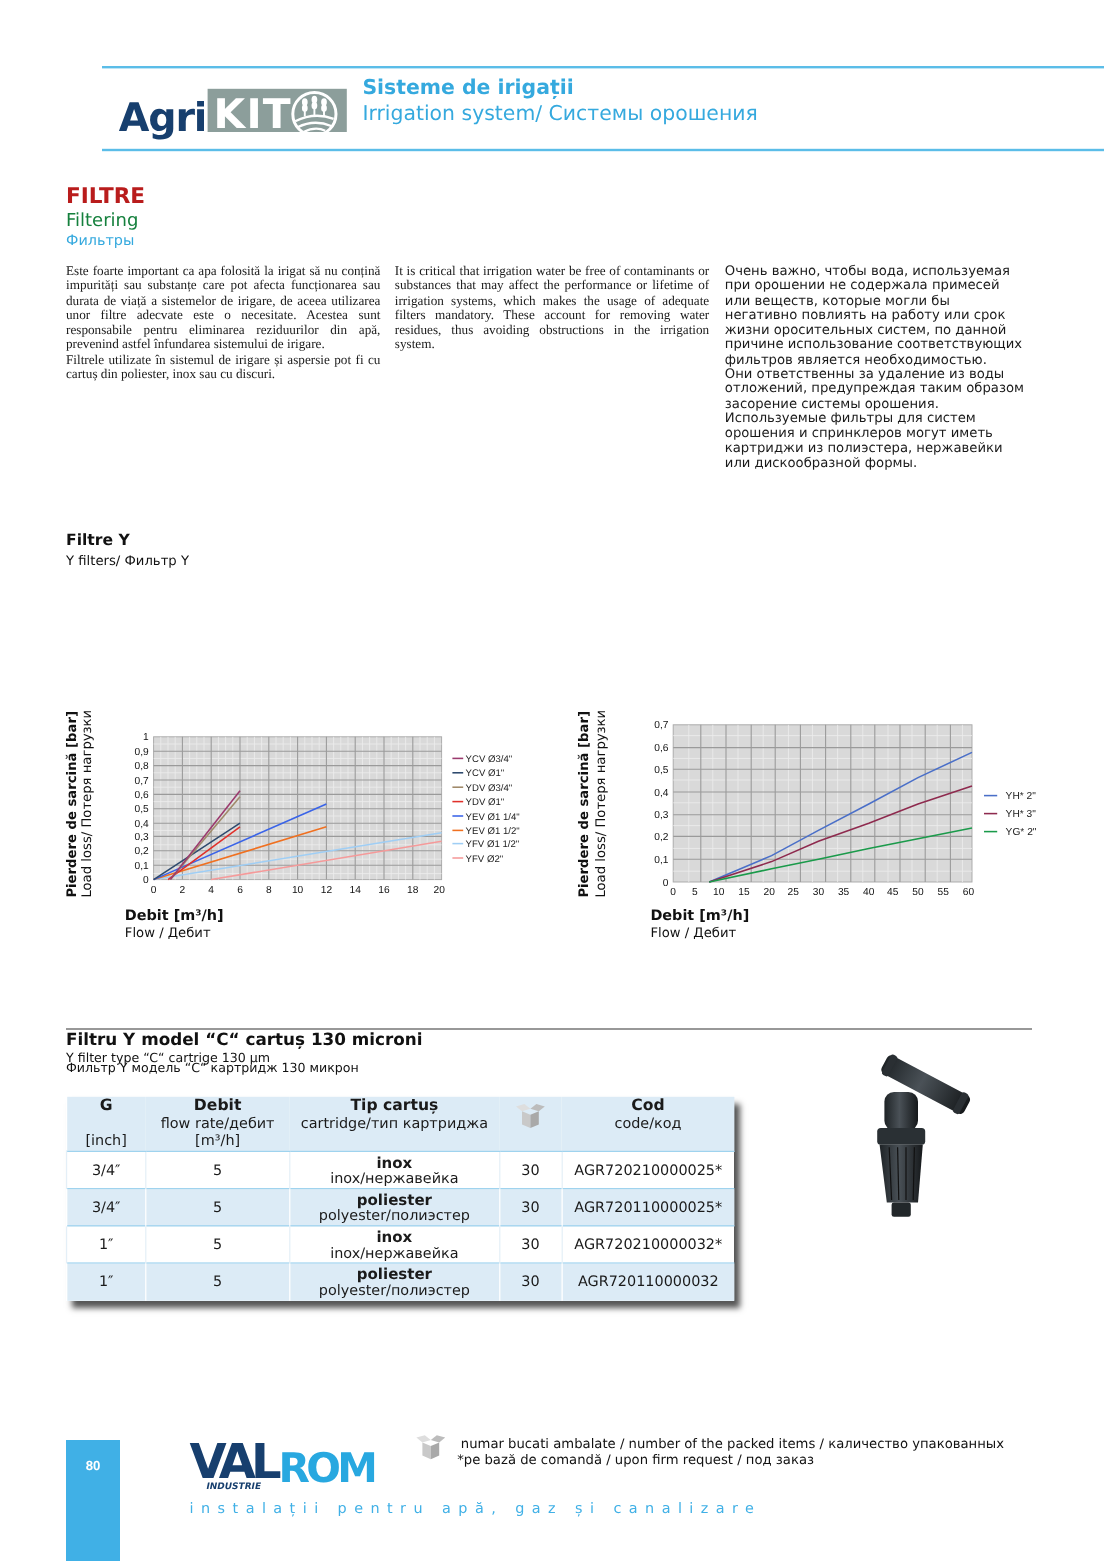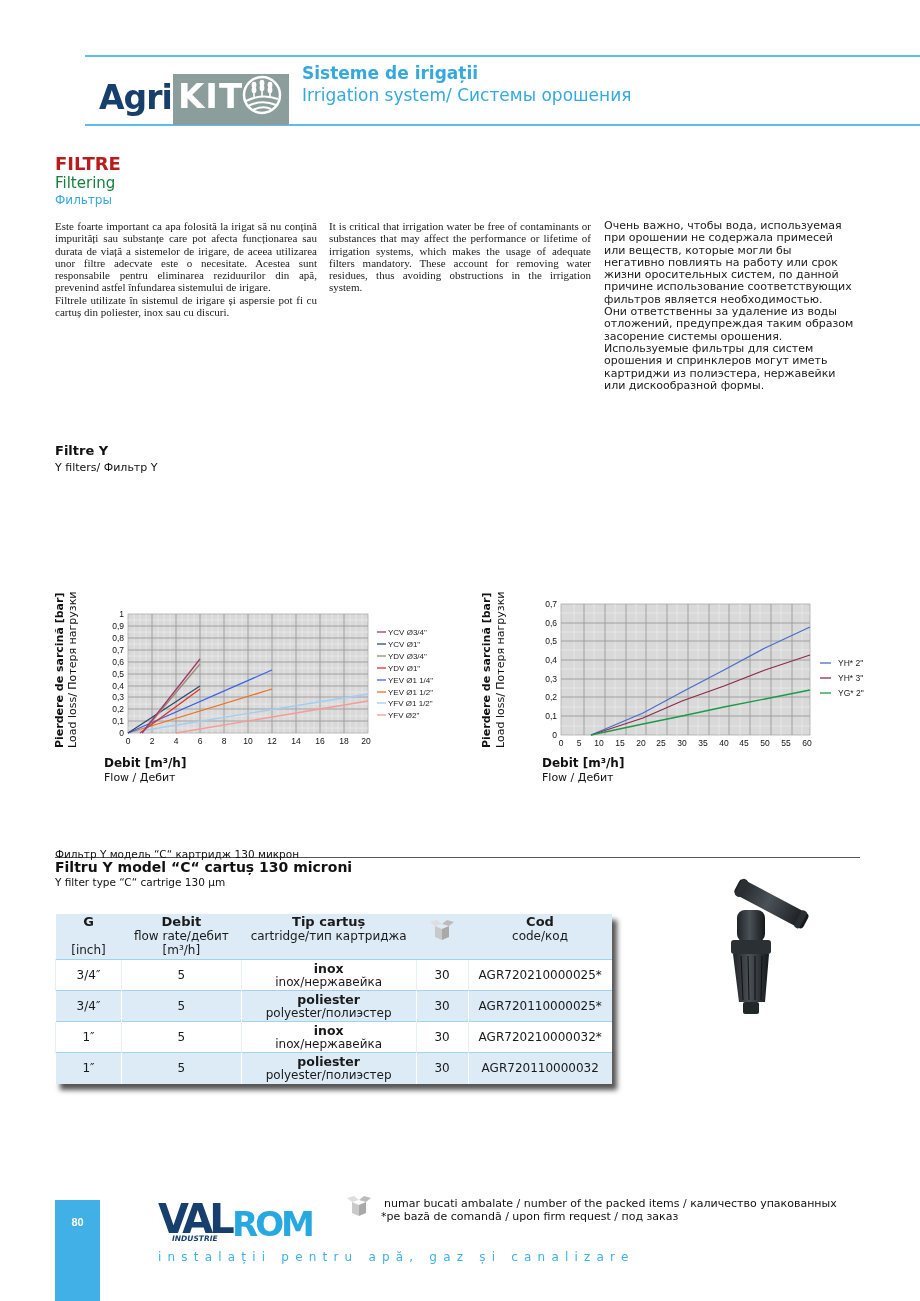--- a/index.html
+++ b/index.html
@@ -1,20 +1,20 @@
 <!DOCTYPE html>
 <html><head>
 <meta charset="utf-8">
 <style>
   html,body{margin:0;padding:0;background:#fff;}
   body{width:920px;height:1301px;position:relative;overflow:hidden;font-family:"DejaVu Sans",sans-serif;color:#1a1a1a;}
   .abs{position:absolute;}
   .hr-blue{position:absolute;height:2px;background:#5bbde8;}
   .logo-agri{left:87px;top:78px;font:bold 33px "DejaVu Sans",sans-serif;color:#173f6e;letter-spacing:-1px;margin-left:12px;}
-  .logo-kit{left:173px;top:74px;width:116px;height:51px;background:#8c9e9b;}
+  .logo-kit{left:173px;top:74px;width:116px;height:36px;background:#8c9e9b;}
   .logo-kit span{position:absolute;left:5px;top:2px;font:bold 34px "DejaVu Sans",sans-serif;color:#fff;letter-spacing:1px;}
   .logo-kit svg{position:absolute;left:68px;top:1px;}
   .hdr-title{left:302px;top:63px;font:bold 17px "DejaVu Sans",sans-serif;color:#35a9de;}
   .hdr-sub{left:302px;top:85px;font:17px "DejaVu Sans",sans-serif;color:#35a9de;}
   .sec-title{left:55px;top:153px;font:bold 18px "DejaVu Sans",sans-serif;color:#b91c1c;}
   .sec-sub1{left:55px;top:174px;font:15px "DejaVu Sans",sans-serif;color:#15803d;}
   .sec-sub2{left:55px;top:193px;font:12px "DejaVu Sans",sans-serif;color:#35a9de;}
   .col{position:absolute;top:220px;font:11px/12.3px "DejaVu Sans",sans-serif;color:#1a1a1a;text-align:justify;}
   .col p{margin:0;font-family:Liberation Serif, serif;}
   .h2{font:bold 13px "DejaVu Sans",sans-serif;color:#111;}
@@ -318,21 +318,21 @@
     <line x1="820" y1="678" x2="831" y2="678" stroke="#8e2a4e" stroke-width="1.3"></line>
       <text x="838" y="681">YH* 3"</text>
     <line x1="820" y1="693" x2="831" y2="693" stroke="#1a9a4a" stroke-width="1.3"></line>
       <text x="838" y="696">YG* 2"</text>
   </g>
 </svg>
 
 <div class="abs" style="left:55px;top:857px;width:805px;height:1px;background:#555;"></div>
 <div class="abs h2" style="left:55px;top:859px;font-size:14px;">Filtru Y model “C“ cartuș 130 microni</div>
 <div class="abs small" style="left:55px;top:876px;font-size:10.5px;">Y filter type “C“ cartrige 130 μm</div>
-<div class="abs small" style="left:55px;top:848px;font-size:10.5px;text-align:center;">Фильтр Y модель “C“ картридж 130 микрон</div>
+<div class="abs small" style="left:55px;top:884px;font-size:10.5px;text-align:center;">Фильтр Y модель “C“ картридж 130 микрон</div>
 
 <svg class="abs" style="left:715px;top:870px;" width="100" height="150" viewBox="0 0 100 150">
   <defs>
     <linearGradient id="bodyG" x1="0" x2="1">
       <stop offset="0" stop-color="#1e2326"></stop>
         <stop offset="0.45" stop-color="#4a5157"></stop>
         <stop offset="1" stop-color="#15181a"></stop>
     </linearGradient>
   </defs>
   <g transform="rotate(28 52 40)">

